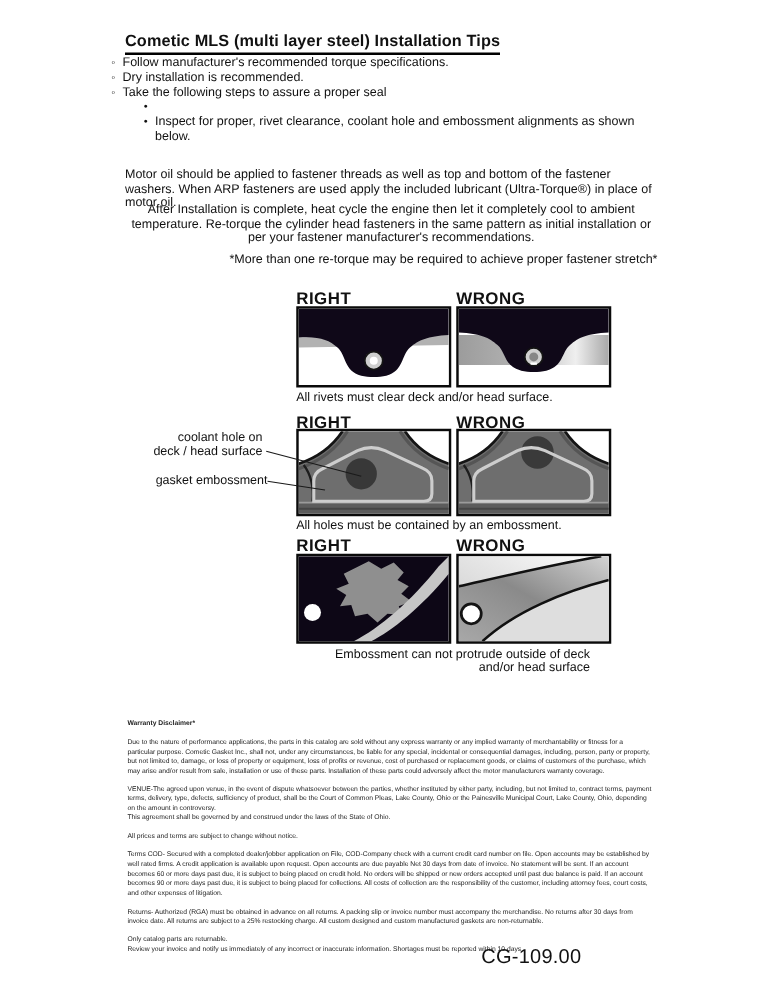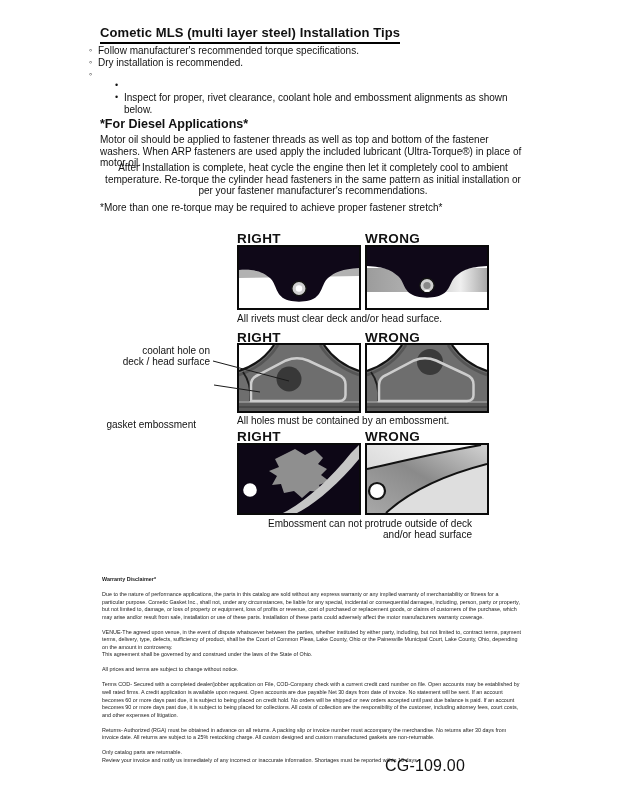--- a/index.html
+++ b/index.html
@@ -13,34 +13,34 @@
     border-bottom:2px solid #000;padding-bottom:2px;
   }
   .bullets{left:89px;top:45px;width:445px;font-size:10px;line-height:11.8px;}
   .b{display:flex;}
   .b .mk{flex:none;width:9px;font-size:9px;line-height:11.8px;}
   .b.sub{margin-left:26px;}
   .diesel-heading{left:100px;top:117px;font-size:12.5px;font-weight:bold;}
   .para{left:100px;width:426px;font-size:10px;line-height:11.6px;}
   .para.pg1{top:134px;}
   .para.pg2{top:162px;text-align:center;}
-  .para.pg3{top:202px;}
+  .para.pg3{top:202px;text-align:right;}
   .dlabel{width:124px;text-align:left;font-size:13.5px;font-weight:bold;letter-spacing:.4px;}
   .panel{border:2px solid #0a0a0a;width:120px;background:#fff;}
   .panel svg{display:block;width:100%;height:100%;}
   .pd1{height:61px;top:245px;}
   .pd2{height:66px;top:343px;}
   .pd3{height:68px;top:443px;}
   .colL{left:237px;} .colR{left:365px;}
   .lab1{top:231px;} .lab2{top:330px;} .lab3{top:429px;}
   .cap{left:237px;font-size:10px;line-height:10.8px;color:#111;}
   .cap1{top:314px;} .cap2{top:416px;} .cap3{top:519px;width:235px;text-align:right;}
   .anno{font-size:10px;line-height:11px;text-align:right;}
   .anno-coolant{left:100px;top:345px;width:110px;}
-  .anno-emboss{left:84px;top:379px;width:112px;margin-top:40px;}
+  .anno-emboss{left:102px;top:379px;width:112px;}
   .leader{left:212px;top:358px;width:90px;height:38px;overflow:visible;pointer-events:none;}
   .disclaimer{left:102px;top:576px;width:420px;font-size:5.4px;line-height:7.55px;color:#1c1c1c;}
   .dp{margin:0 0 7.5px 0;}
   .dp.tight{margin:0;}
   .dp.head{font-weight:bold;}
   .pageno{left:385px;top:757px;font-size:16px;letter-spacing:.2px;color:#111;}
 </style>
 </head>
 <body>
 
@@ -52,31 +52,31 @@
     <div class="b">
       <span class="mk">◦</span>
       <span>Follow manufacturer's recommended torque specifications.</span>
     </div>
     <div class="b">
       <span class="mk">◦</span>
       <span>Dry installation is recommended.</span>
     </div>
     <div class="b">
       <span class="mk">◦</span>
+      <span>Take the following steps to assure a proper seal</span>
     </div>
     <div class="b sub">
       <span class="mk">•</span>
     </div>
     <div class="b sub">
       <span class="mk">•</span>
       <span>Inspect for proper, rivet clearance, coolant hole and embossment alignments as shown below.</span>
     </div>
   </div>
 
-  <div class="abs diesel-heading">*For Diesel Applications*</div>
   <div class="abs para pg1">Motor oil should be applied to fastener threads as well as top and bottom of the fastener washers. When ARP fasteners are used apply the included lubricant (Ultra-Torque®) in place of motor oil.</div>
   <div class="abs para pg2">After Installation is complete, heat cycle the engine then let it completely cool to ambient temperature. Re-torque the cylinder head fasteners in the same pattern as initial installation or per your fastener manufacturer's recommendations.</div>
   <div class="abs para pg3">*More than one re-torque may be required to achieve proper fastener stretch*</div>
 
   <div class="abs dlabel lab1 colL">RIGHT</div>
   <div class="abs dlabel lab1 colR">WRONG</div>
 
   <div class="abs panel pd1 colL">
     <svg viewBox="0 0 120 61">
       <rect width="120" height="61" fill="#ffffff"></rect>

